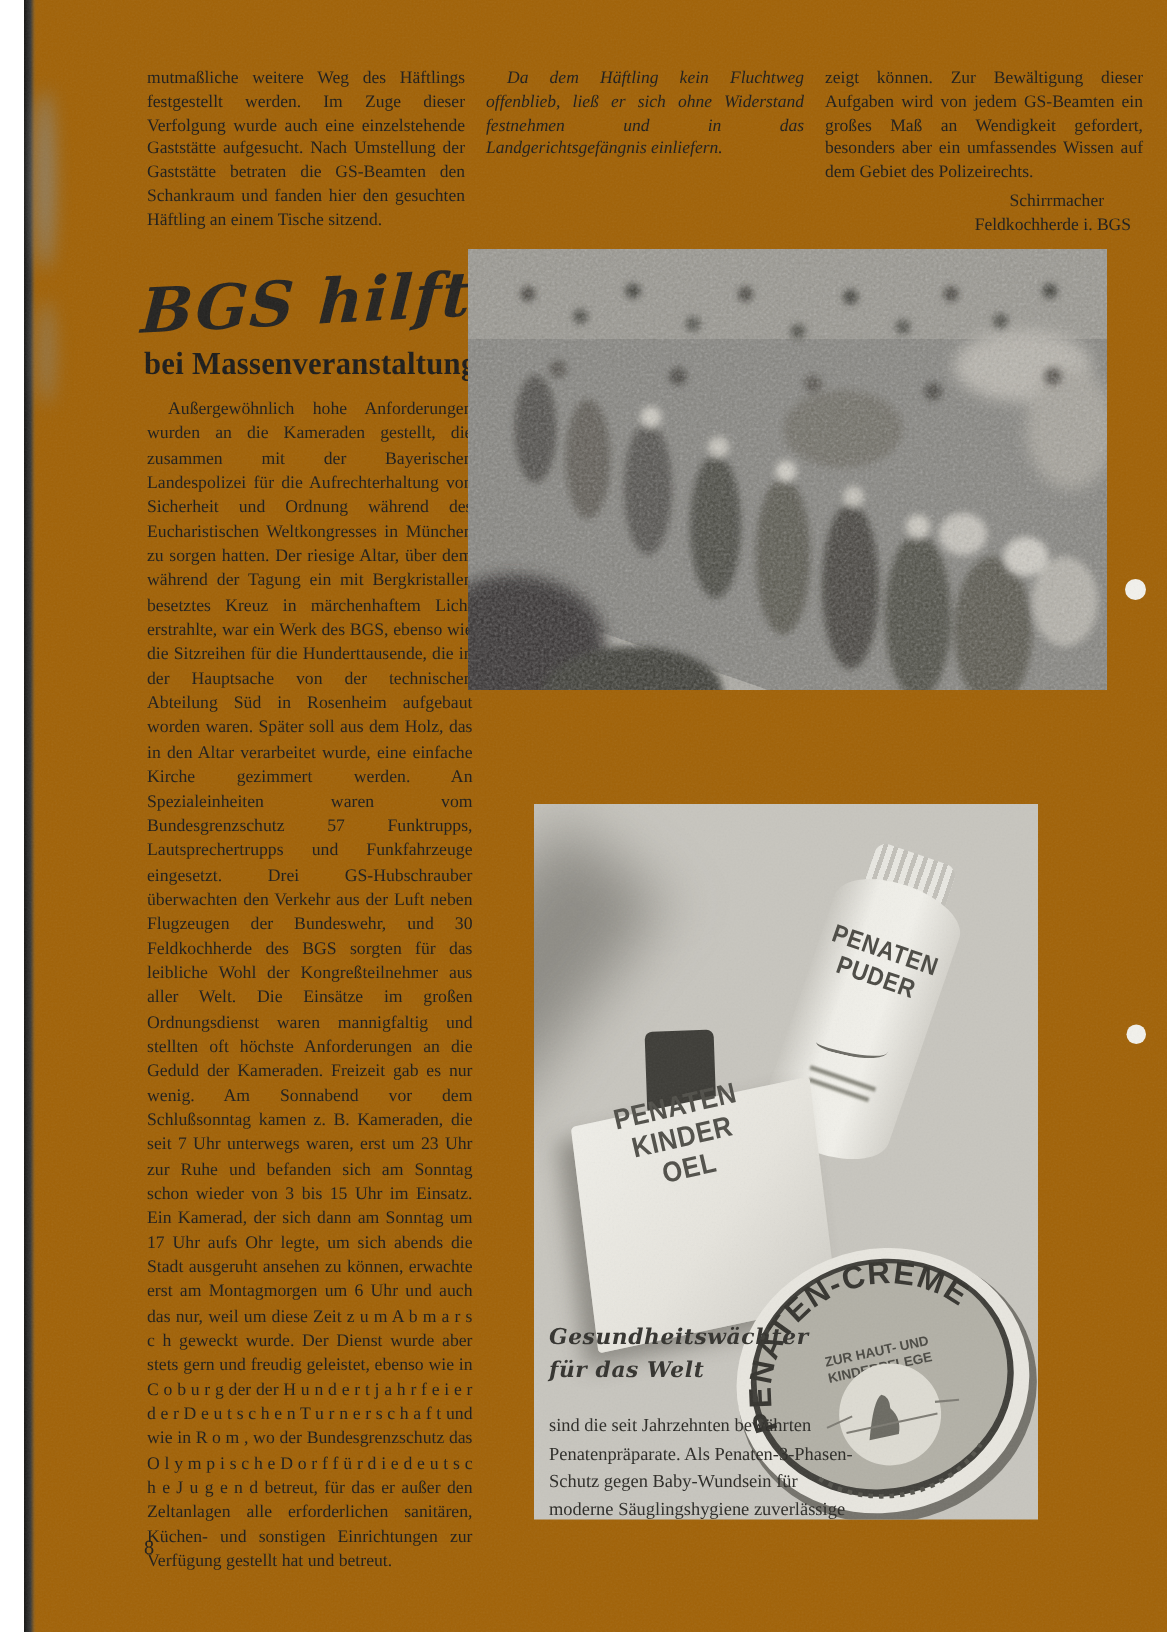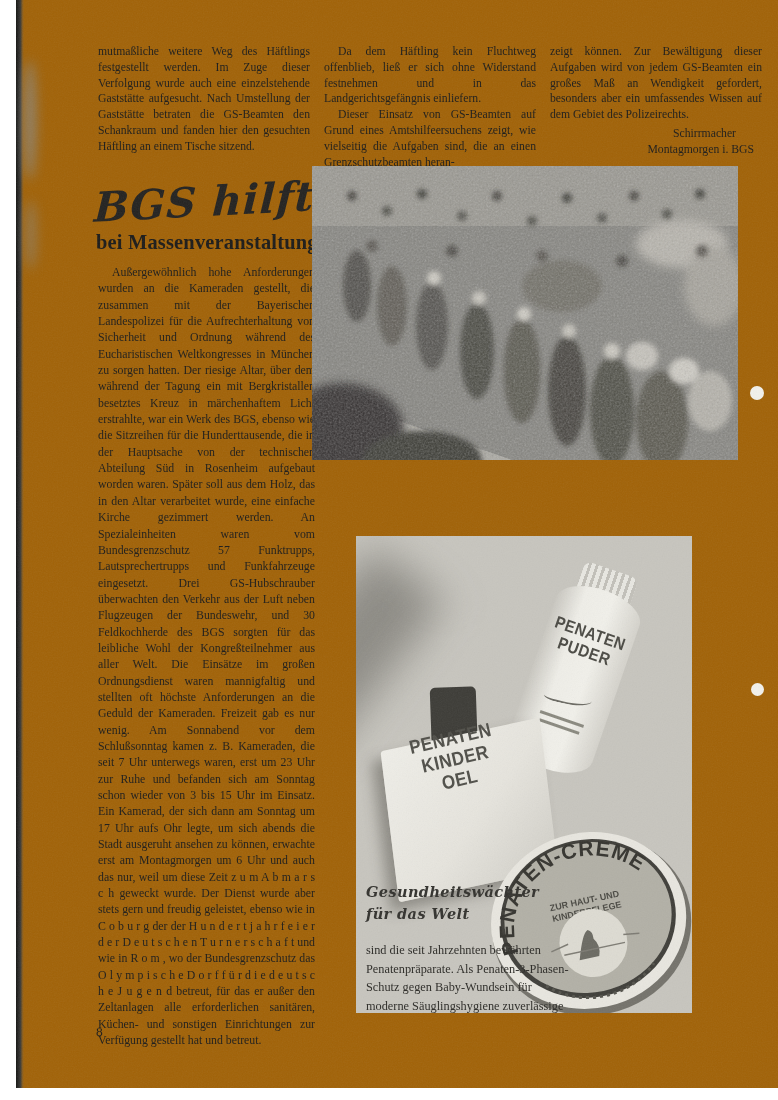--- a/index.html
+++ b/index.html
@@ -10,21 +10,21 @@
   
   .spine{position:absolute;left:0;top:0;width:8px;height:1088px;
          background:linear-gradient(to right,#141412 0%,#3a3936 55%,rgba(90,88,84,.25) 85%,rgba(216,214,209,0) 100%);}
   .smudge{position:absolute;background:#8b8a85;filter:blur(6px);border-radius:50%;opacity:.8;}
   .blemish{position:absolute;background:#f2f1ec;border-radius:50%;}
   
   .topgrid{position:absolute;left:82px;top:44px;width:656px;display:grid;
            grid-template-columns:212px 212px 212px;column-gap:14px;}
   .coltext{font-size:11.7px;line-height:15.8px;color:#1d1c1a;text-align:justify;}
   .coltext p{margin:0;}
-  .coltext p.ind{text-indent:14px;}
+  .coltext p.ind{text-indent:14px;font-style:italic;}
   .sig{display:block;text-align:right;font-weight:normal;padding-right:26px;margin-top:3px;}
   .sigtitle{display:block;text-align:right;padding-right:8px;}
   
   .hl-script{position:absolute;left:78px;top:178px;font-family:"DejaVu Serif",serif;
              font-style:italic;font-weight:bold;font-size:41px;color:#232220;
              transform:rotate(-3deg) skewX(-6deg);letter-spacing:1px;white-space:nowrap;}
   .hl-sub{position:absolute;left:80px;top:230px;font-weight:bold;font-size:21.5px;
           color:#1c1b19;transform:scaleX(.95);transform-origin:left;white-space:nowrap;
           letter-spacing:.2px;}
   
@@ -88,26 +88,25 @@
   <div class="spine"></div>
   <div class="smudge" style="left:8px;top:60px;width:12px;height:120px;"></div>
   <div class="smudge" style="left:10px;top:200px;width:10px;height:70px;opacity:.6;"></div>
 
   <div class="topgrid">
     <div class="coltext">
       <p>mutmaßliche weitere Weg des Häftlings festgestellt werden. Im Zuge dieser Verfolgung wurde auch eine einzelstehende Gaststätte aufgesucht. Nach Umstellung der Gaststätte betraten die GS-Beamten den Schankraum und fanden hier den gesuchten Häftling an einem Tische sitzend.</p>
     </div>
     <div class="coltext">
       <p class="ind">Da dem Häftling kein Fluchtweg offenblieb, ließ er sich ohne Widerstand festnehmen und in das Landgerichtsgefängnis einliefern.</p>
-      <p class="ind">Dieser Einsatz von GS-Beamten auf Grund eines Amtshilfeersuchens zeigt, wie vielseitig die Aufgaben sind, die an einen Grenzschutzbeamten heran-</p>
     </div>
     <div class="coltext">
       <p>zeigt können. Zur Bewältigung dieser Aufgaben wird von jedem GS-Beamten ein großes Maß an Wendigkeit gefordert, besonders aber ein umfassendes Wissen auf dem Gebiet des Polizeirechts.</p>
       <span class="sig">Schirrmacher</span>
-      <span class="sigtitle">Montagmorgen i. BGS</span>
+      <span class="sigtitle">Feldkochherde i. BGS</span>
     </div>
   </div>
 
   <div class="hl-script">BGS hilft</div>
   <div class="hl-sub">bei Massenveranstaltungen</div>
 
   <div class="article">
     <p>Außergewöhnlich hohe Anforderungen wurden an die Kameraden gestellt, die zusammen mit der Bayerischen Landespolizei für die Aufrechterhaltung von Sicherheit und Ordnung während des Eucharistischen Weltkongresses in München zu sorgen hatten. Der riesige Altar, über dem während der Tagung ein mit Bergkristallen besetztes Kreuz in märchenhaftem Licht erstrahlte, war ein Werk des BGS, ebenso wie die Sitzreihen für die Hunderttausende, die in der Hauptsache von der technischen Abteilung Süd in Rosenheim aufgebaut worden waren. Später soll aus dem Holz, das in den Altar verarbeitet wurde, eine einfache Kirche gezimmert werden. An Spezialeinheiten waren vom Bundesgrenzschutz 57 Funktrupps, Lautsprechertrupps und Funkfahrzeuge eingesetzt. Drei GS-Hubschrauber überwachten den Verkehr aus der Luft neben Flugzeugen der Bundeswehr, und 30 Feldkochherde des BGS sorgten für das leibliche Wohl der Kongreßteilnehmer aus aller Welt. Die Einsätze im großen Ordnungsdienst waren mannigfaltig und stellten oft höchste Anforderungen an die Geduld der Kameraden. Freizeit gab es nur wenig. Am Sonnabend vor dem Schlußsonntag kamen z. B. Kameraden, die seit 7 Uhr unterwegs waren, erst um 23 Uhr zur Ruhe und befanden sich am Sonntag schon wieder von 3 bis 15 Uhr im Einsatz. Ein Kamerad, der sich dann am Sonntag um 17 Uhr aufs Ohr legte, um sich abends die Stadt ausgeruht ansehen zu können, erwachte erst am Montagmorgen um 6 Uhr und auch das nur, weil um diese Zeit z u m  A b m a r s c h  geweckt wurde. Der Dienst wurde aber stets gern und freudig geleistet, ebenso wie in C o b u r g  der der H u n d e r t j a h r f e i e r  d e r  D e u t s c h e n  T u r n e r s c h a f t  und wie in R o m ,  wo der Bundesgrenzschutz das O l y m p i s c h e  D o r f  f ü r  d i e  d e u t s c h e  J u g e n d  betreut, für das er außer den Zeltanlagen alle erforderlichen sanitären, Küchen- und sonstigen Einrichtungen zur Verfügung gestellt hat und betreut.</p>
   </div>
 

